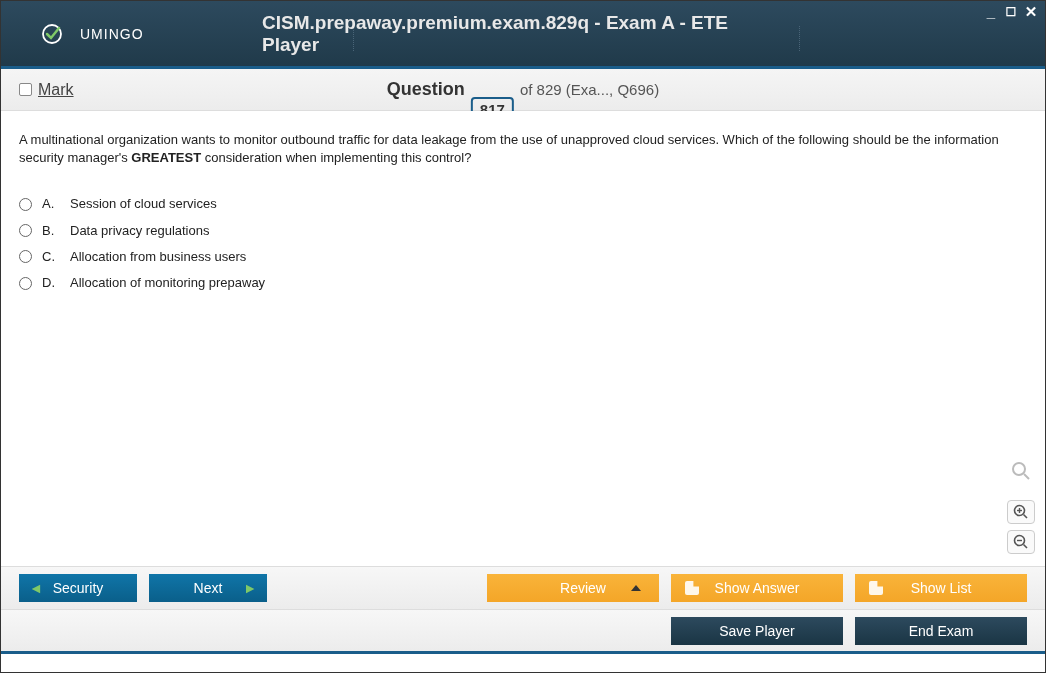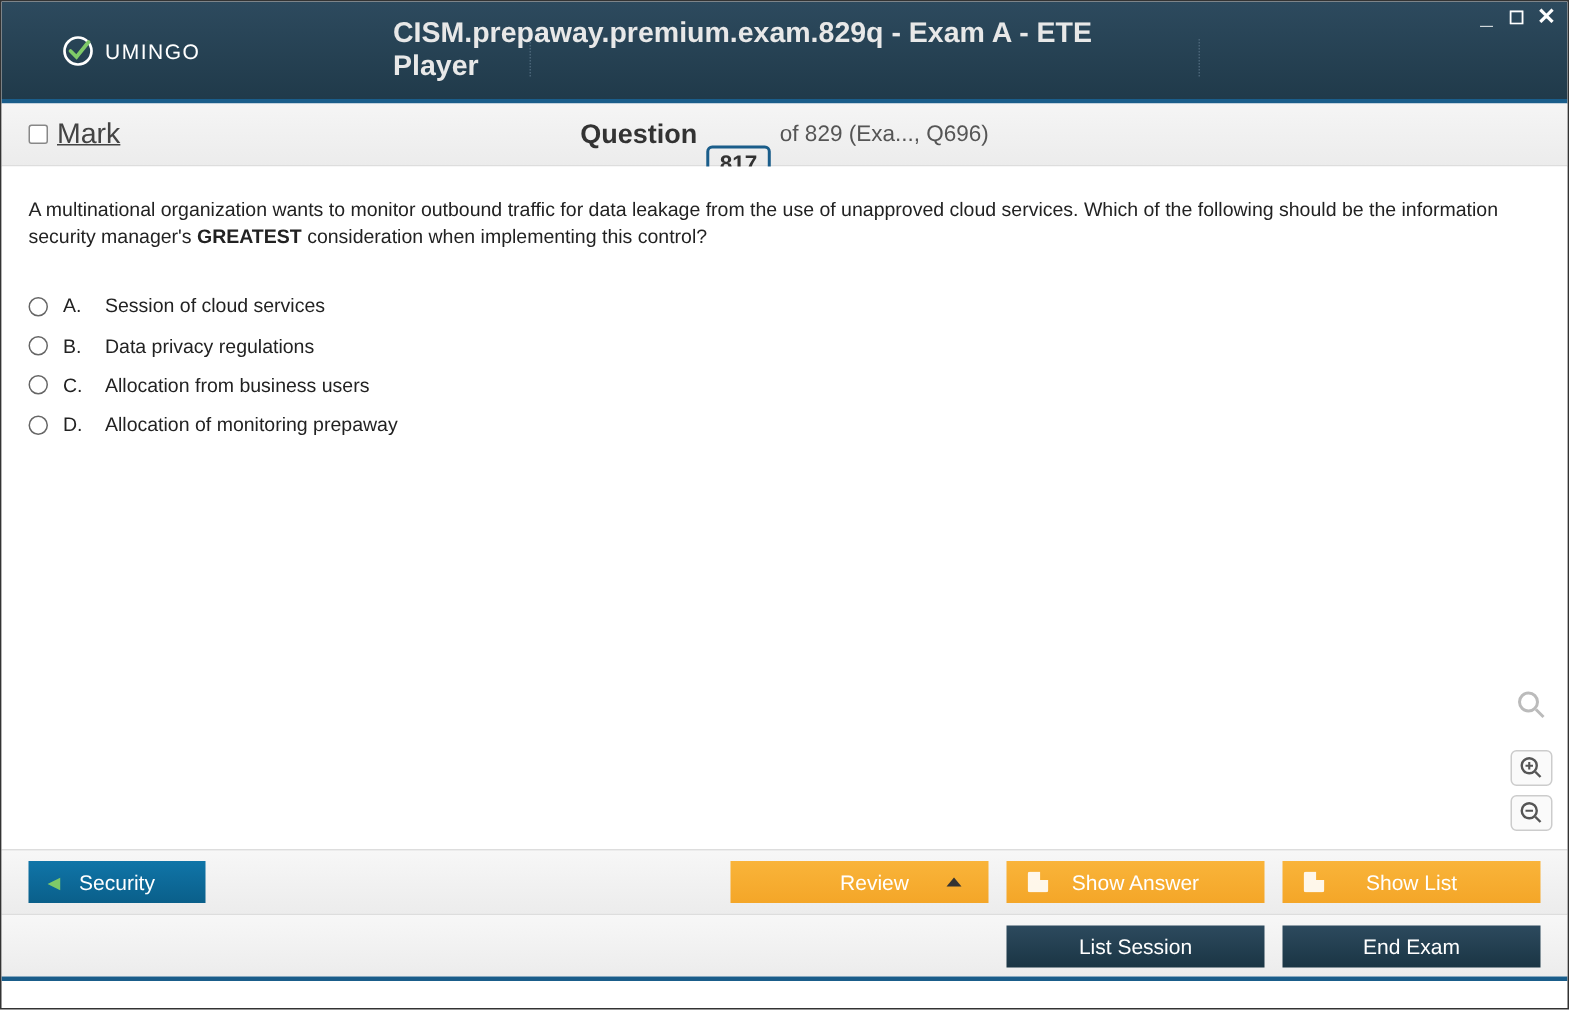--- a/index.html
+++ b/index.html
@@ -17,21 +17,21 @@
   height: 68px;
   display: flex;
   align-items: center;
   position: relative;
   border-bottom: 3px solid #1a5d8a;
 }
 .logo {
   display: flex;
   align-items: center;
   margin-left: 40px;
-  gap: 7px;
+  gap: 17px;
 }
 .logo-check {
   width: 22px;
   height: 22px;
   position: relative;
 }
 .logo-text {
   color: #fff;
   font-size: 14px;
   letter-spacing: 1px;
@@ -73,21 +73,21 @@
   height: 42px;
   display: flex;
   align-items: center;
   padding: 0 18px;
   position: relative;
 }
 .mark-wrap { display: flex; align-items: center; gap: 6px; }
 .mark-checkbox {
   width: 13px; height: 13px; border: 1px solid #888; border-radius: 2px; background: #fff; cursor: pointer;
 }
-.mark-label { font-size: 19px; color: #444; text-decoration: underline; cursor: pointer; }
+.mark-label { font-size: 16px; color: #444; text-decoration: underline; cursor: pointer; }
 .question-center {
   position: absolute;
   left: 50%;
   transform: translateX(-50%);
   display: flex;
   align-items: center;
   gap: 6px;
   font-size: 15px;
   color: #555;
 }
@@ -299,35 +299,39 @@
         </svg>
     </span>
   </div>
 </div>
 
 <div class="footer1">
   <button class="btn btn-blue">
     <span class="arrow-left">◄</span>
     <span>Security</span>
   </button>
+  <button class="btn btn-blue">
+    <span>Next</span>
+    <span class="arrow-right">►</span>
+  </button>
   <div class="spacer"></div>
   <button class="btn btn-orange review">
     <span>Review</span>
     <span class="tri-up"></span>
   </button>
   <button class="btn btn-orange">
     <span class="icon-left" style="border-radius:2px; clip-path: polygon(0 0, 60% 0, 60% 40%, 100% 40%, 100% 100%, 0 100%);"></span>
     <span>Show Answer</span>
   </button>
   <button class="btn btn-orange">
     <span class="icon-left" style="border-radius:2px; clip-path: polygon(0 0, 60% 0, 60% 40%, 100% 40%, 100% 100%, 0 100%);"></span>
     <span>Show List</span>
   </button>
 </div>
 
 <div class="footer2">
   <button class="btn btn-dark">
-    <span>List Session</span>
+    <span>Save Player</span>
   </button>
   <button class="btn btn-dark">
     <span>End Exam</span>
   </button>
 </div>
 
 </body></html>

